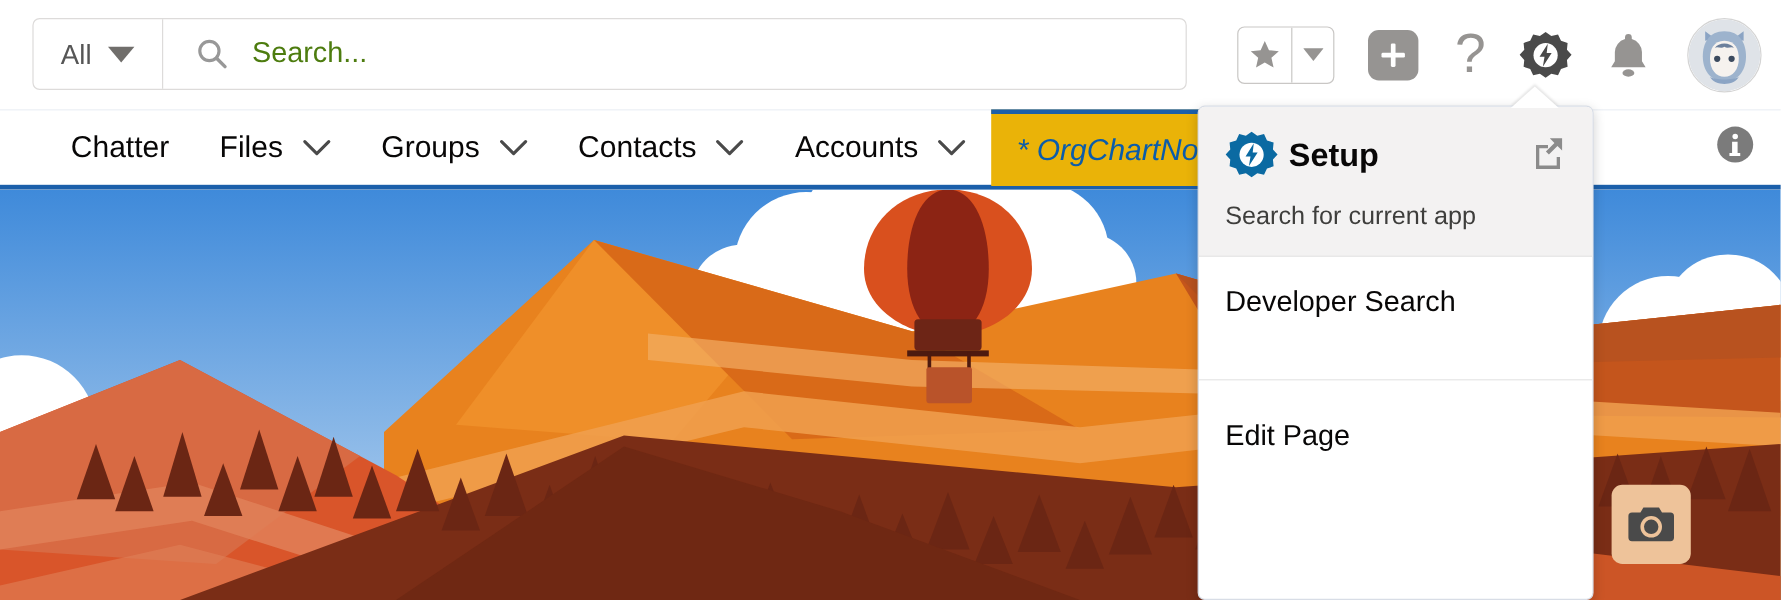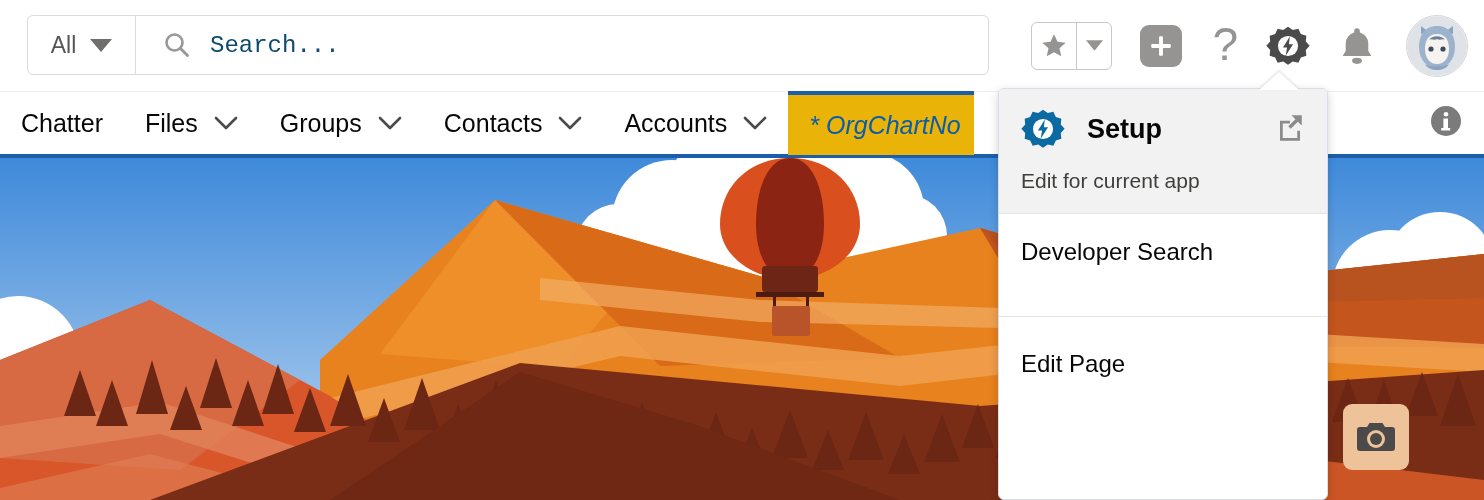--- a/index.html
+++ b/index.html
@@ -33,21 +33,21 @@
   }
   .scope-label { font-size: 23px; color: #565656; }
   .caret-down {
     width: 0; height: 0; border-left: 11px solid transparent;
     border-right: 11px solid transparent; border-top: 13px solid #706e6b;
   }
   .search-field {
     flex: 1; display: flex; align-items: center; gap: 18px; padding-left: 26px;
     cursor: text;
   }
-  .search-ph { font-size: 24px; color: #0c4a6e; font-family: Liberation Mono, monospace; }
+  .search-ph { font-size: 24px; color: #4d7c0f; }
 
   .hdr-icons {
     position: absolute; right: 16px; top: 0; height: 91px;
     display: flex; align-items: center; gap: 0;
   }
   .fav-group {
     display: flex; align-items: stretch;
     border: 1px solid #c9c7c5; border-radius: 6px; height: 46px;
     margin-right: 28px; background: #fff; overflow: hidden;
   }
@@ -68,21 +68,21 @@
     border: 1px solid #d4d4d4; cursor: pointer; box-sizing: border-box;
   }
 
   
   .navbar {
     position: absolute; left: 0; top: 91px; width: 1484px; height: 67px;
     background: #fff; border-top: 1px solid #e9eef4;
     border-bottom: 4px solid #1b5faa;
     box-sizing: border-box; z-index: 30;
   }
-  .nav-items { display: flex; align-items: stretch; height: 63px; }
+  .nav-items { display: flex; align-items: stretch; height: 63px; padding-left: 38px; }
   .nav-item {
     display: flex; align-items: center; gap: 16px; padding: 0 21px;
     font-size: 25px; color: #080707; cursor: pointer; white-space: nowrap;
     box-sizing: border-box;
   }
   .nav-item.active {
     background: #eab308; color: #0b5cab; font-style: italic;
     border-top: 4px solid #1b5faa; margin-top: -1px;
     max-width: 186px; overflow: hidden;
   }
@@ -116,21 +116,21 @@
     border-left: 20px solid transparent; border-right: 20px solid transparent;
     border-bottom: 18px solid #fff;
     z-index: 61;
     filter: drop-shadow(0 -2px 1px rgba(0,0,0,.10));
   }
   .dd-header {
     background: #f3f2f2; padding: 18px 22px 20px 22px;
     border-bottom: 1px solid #e5e5e5; cursor: pointer;
   }
   .dd-header-row { display: flex; align-items: center; }
-  .dd-setup-title { font-size: 27px; font-weight: bold; color: #080707; margin-left: 22px; }
+  .dd-setup-title { font-size: 27px; font-weight: bold; color: #080707; margin-left: 9px; }
   .dd-ext { margin-left: auto; }
   .dd-sub { font-size: 21px; color: #3e3e3c; margin-top: 18px; }
   .dd-item {
     display: flex; align-items: center; padding: 0 22px; height: 70px;
     font-size: 24px; color: #080707; cursor: pointer;
   }
   .dd-item .lbl-offset { margin-left: 22px; }
   .dd-sep { height: 1px; background: #e5e5e5; margin: 0; }
 </style>
 </head>
@@ -393,21 +393,21 @@
           <polygon points="26,13.5 18.5,25.5 23,25.5 21.5,34.5 29.5,22 25,22" fill="#0b6aa2"></polygon>
         </svg>
         <span class="dd-setup-title">Setup</span>
         <span class="dd-ext">
           <svg width="30" height="30" viewBox="0 0 24 24">
             <path d="M4 7 h8 v2.2 h-5.8 v11.6 h11.6 v-5.8 h2.2 v8 h-16 z" fill="#8b8b8b"></path>
             <polygon points="13.2,2.6 21.4,2.6 21.4,10.8 18.3,7.7 12.6,13.4 10.6,11.4 16.3,5.7" fill="#8b8b8b"></polygon>
           </svg>
         </span>
       </div>
-      <div class="dd-sub">Edit for current app</div>
+      <div class="dd-sub">Search for current app</div>
     </div>
 
 
     <div class="dd-item" style="height:76px;">
       <span>Developer Search</span>
     </div>
 
     <div class="dd-sep" style="margin-top:26px;"></div>
 
     <div class="dd-item" style="height:94px;">

